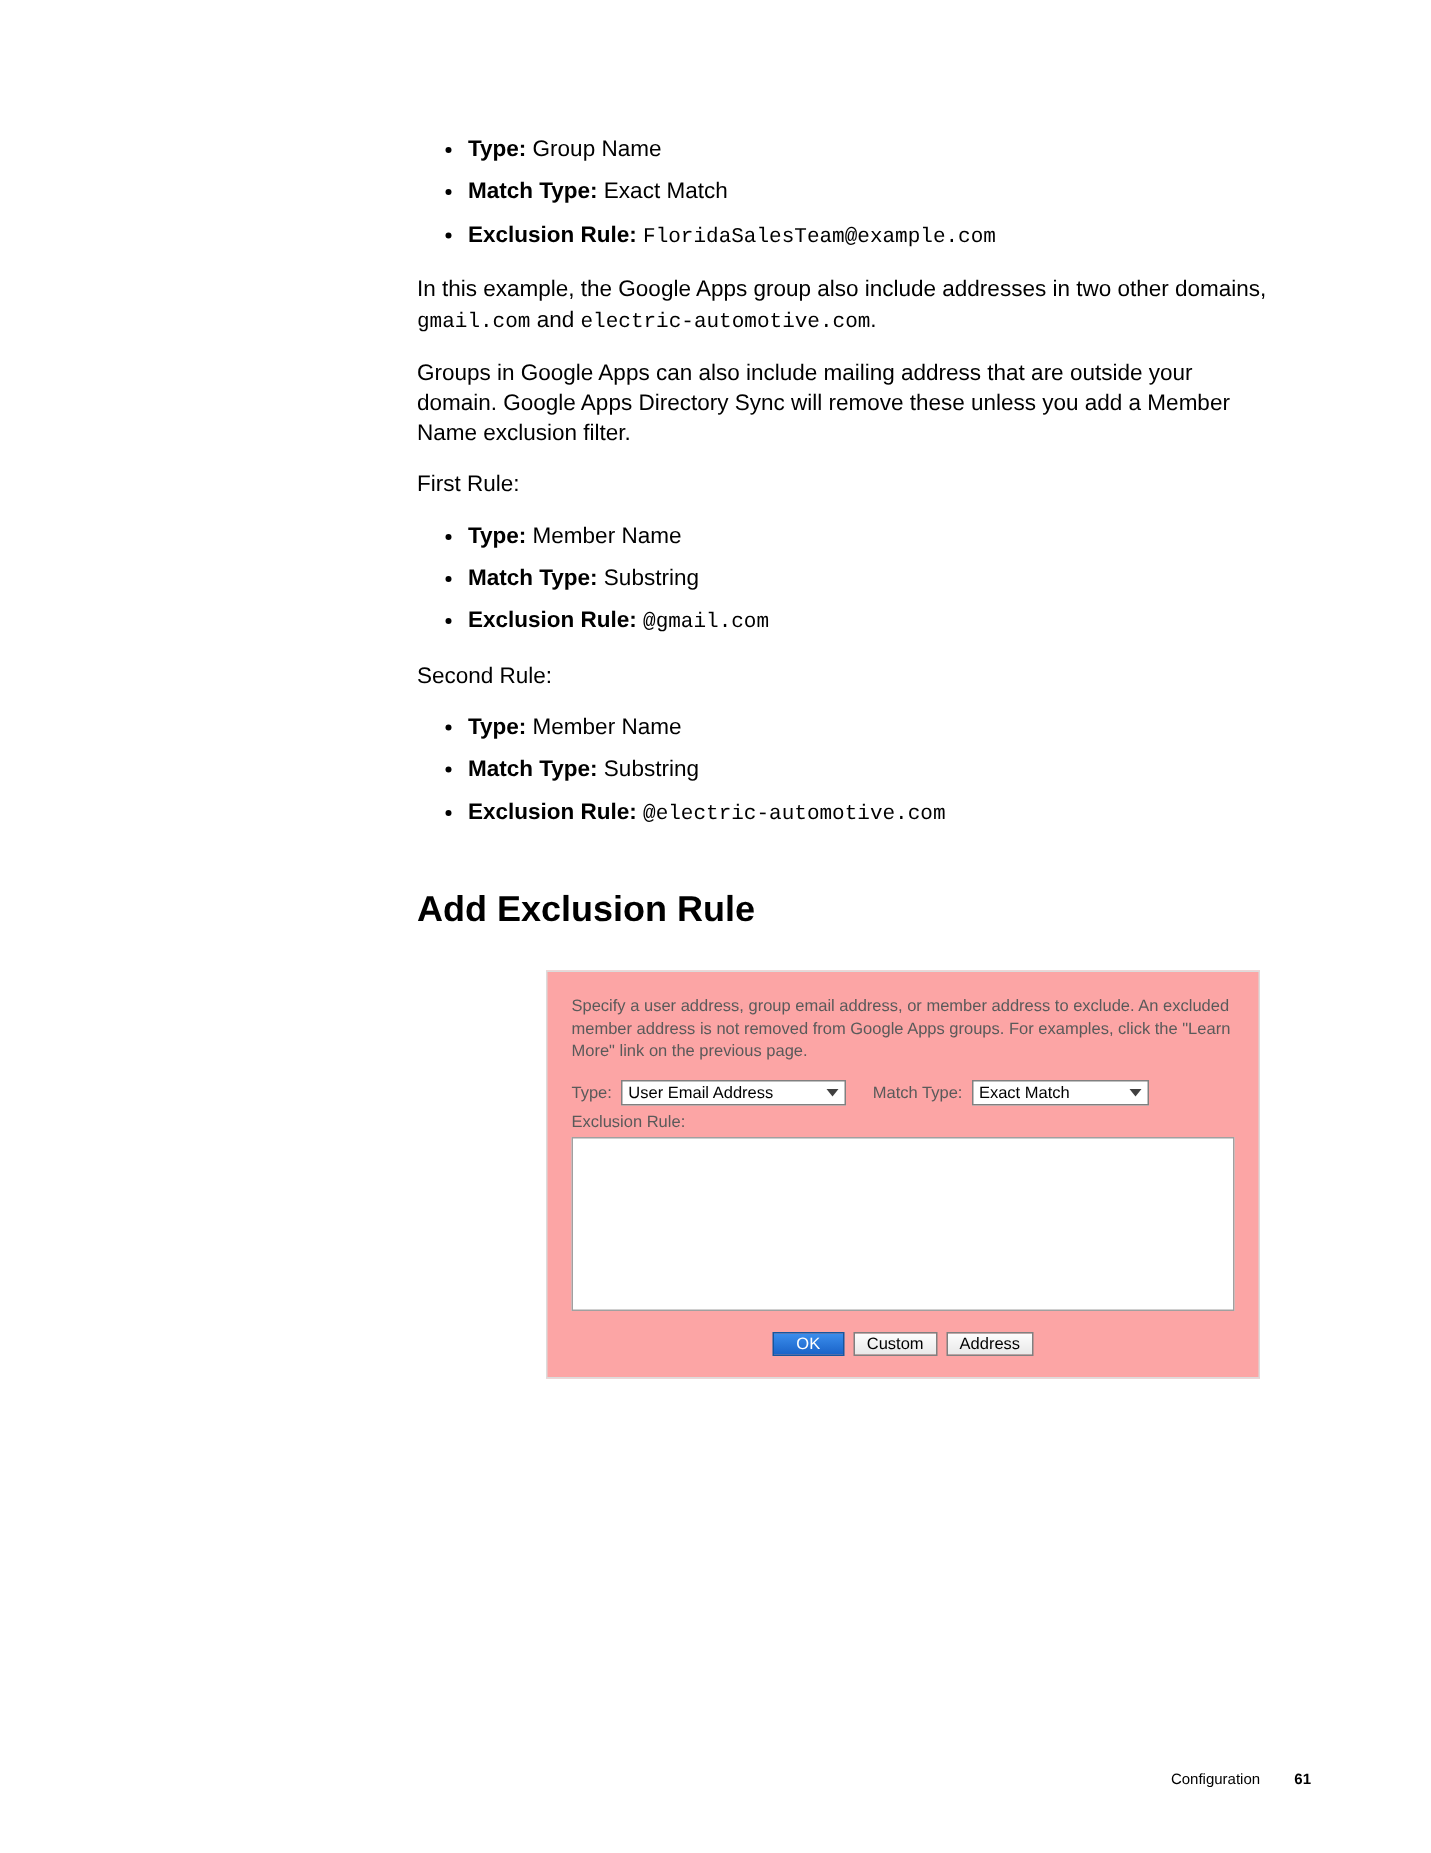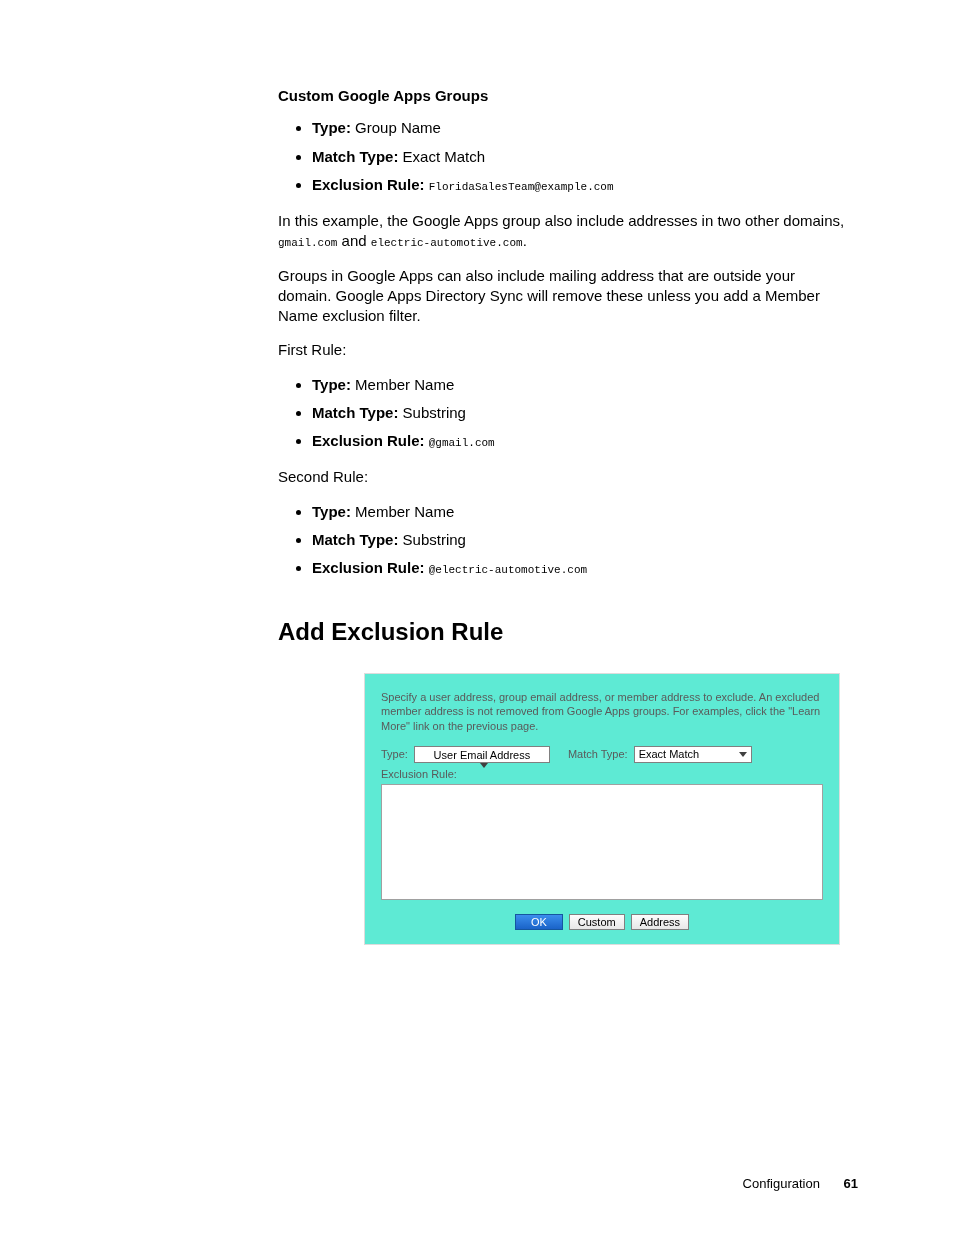--- a/index.html
+++ b/index.html
@@ -34,33 +34,33 @@
     padding-left: 34px;
   }
   ul.rules li {
     margin: 8px 0;
   }
   ul.rules li .label {
     font-weight: bold;
   }
   code {
     font-family: "Courier New", Courier, monospace;
-    font-size: 11px;
+    font-size: 14px;
     text-align: center;
   }
   .sec-title {
     font-size: 24px;
     font-weight: bold;
     margin: 38px 0 16px 0;
   }
   .dialog {
     margin: 24px 0 0 86px;
     width: 476px;
     border: 1px solid #dcdcdc;
-    background: #5eead4;
+    background: #fca5a5;
     font-family: Tahoma, Arial, sans-serif;
     font-size: 11px;
     color: #5a5a5a;
     box-sizing: border-box;
   }
   .dialog-inner {
     padding: 16px 16px 6px 16px;
   }
   .dialog-desc {
     margin: 0 0 12px 0;
@@ -80,21 +80,21 @@
     border: 1px solid #808080;
     background: #ffffff;
     padding: 1px 4px;
     display: flex;
     align-items: center;
     justify-content: space-between;
     box-sizing: border-box;
     height: 17px;
     color: #000;
   }
-  .select-box.type-select { width: 136px; flex-direction: column; }
+  .select-box.type-select { width: 150px; }
   .select-box.match-select { width: 118px; }
   .triangle-down {
     width: 0; height: 0;
     border-left: 4px solid transparent;
     border-right: 4px solid transparent;
     border-top: 5px solid #404040;
     margin-left: 4px;
   }
   .ex-rule-label {
     margin-top: 4px;
@@ -125,35 +125,34 @@
   .dbtn.primary {
     background: #1a73e8;
     background: linear-gradient(#3b8eed, #1a63c8);
     border-color: #15569f;
     color: #ffffff;
     padding: 1px 15px;
   }
   .footer {
     position: absolute;
     bottom: 42px;
-    right: 96px;
-    font-size: 13px;
+    right: 80px;
+    font-size: 10px;
   }
   .footer .pg {
     font-weight: bold;
     margin-left: 20px;
   }
 </style>
 </head>
 <body>
 
 <div class="page">
   <div class="content">
 
-    <div class="h-sub">Custom Google Apps Groups</div>
     <ul class="rules">
       <li><span class="label">Type:</span><span> Group Name</span></li>
       <li><span class="label">Match Type:</span><span> Exact Match</span></li>
       <li><span class="label">Exclusion Rule:</span> <code>FloridaSalesTeam@example.com</code></li>
     </ul>
 
     <p>
       <span>In this example, the Google Apps group also include addresses in two other domains, </span><code>gmail.com</code><span> and </span><code>electric-automotive.com</code><span>.</span>
     </p>
     <p>Groups in Google Apps can also include mailing address that are outside your domain. Google Apps Directory Sync will remove these unless you add a Member Name exclusion filter.</p>

